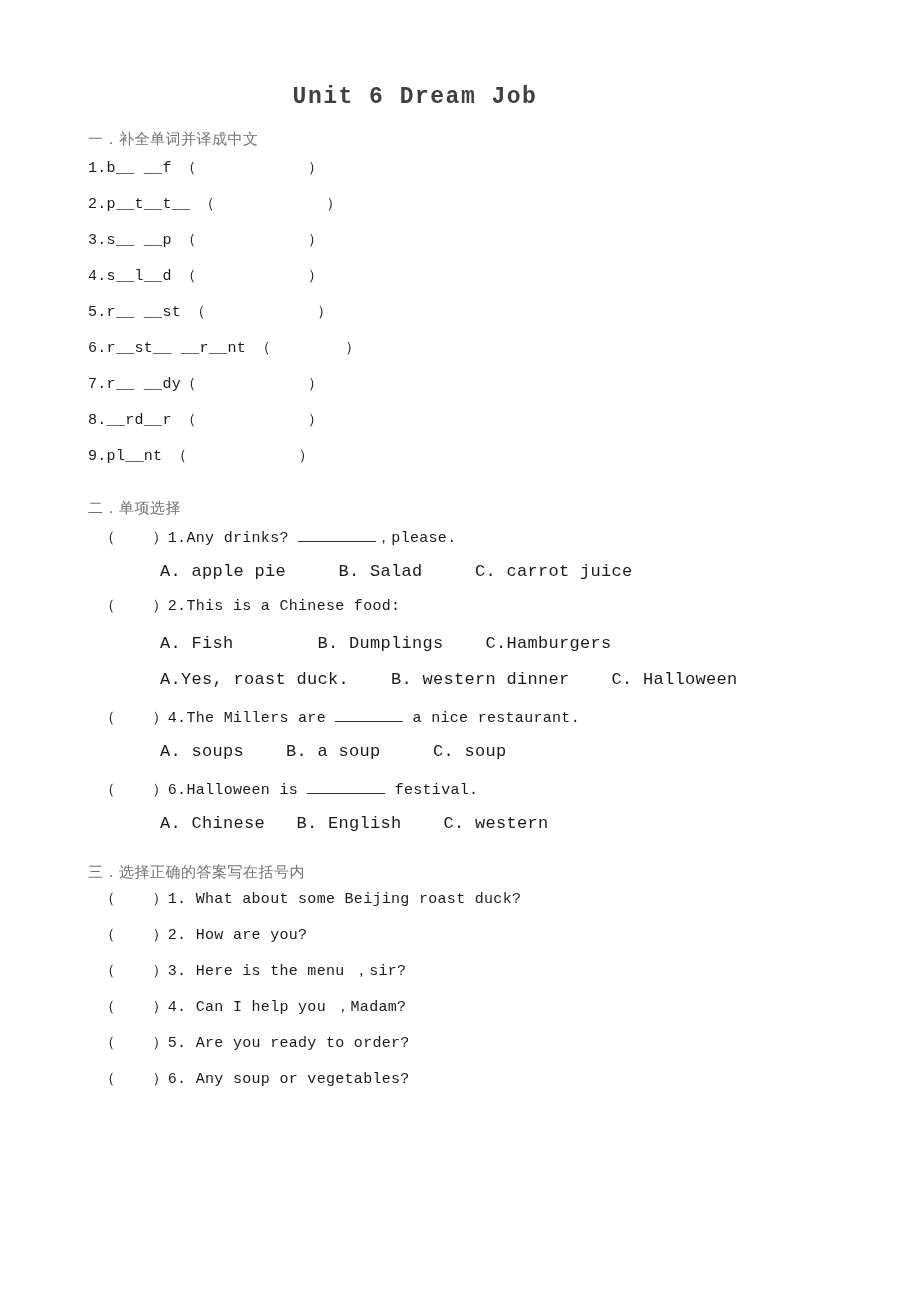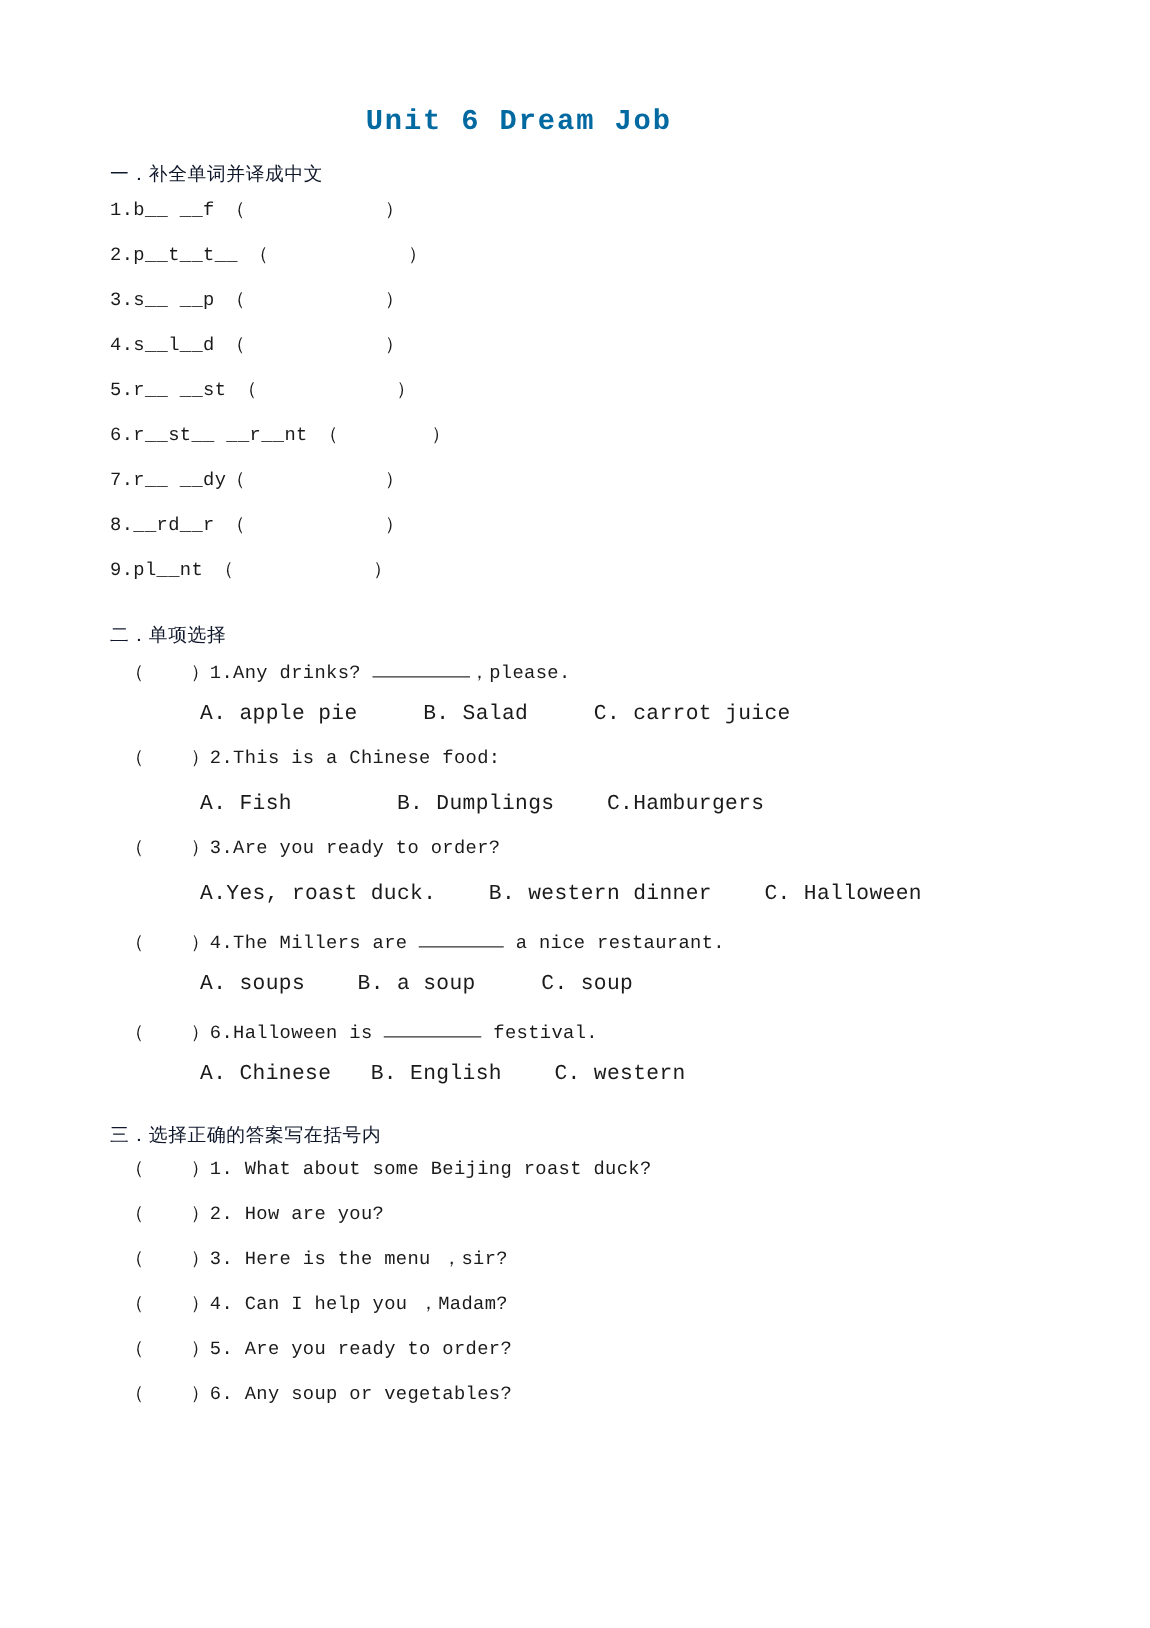--- a/index.html
+++ b/index.html
@@ -21,32 +21,32 @@
     left: 0;
     top: 84px;
     width: 920px;
     text-align: center;
     padding-right: 90px;
     box-sizing: border-box;
     font-family: "Liberation Mono", "DejaVu Sans Mono", monospace;
     font-size: 23px;
     font-weight: bold;
     letter-spacing: 1.5px;
-    color: #0369a1;
+    color: #404040;
   }
   .body-col {
     position: absolute;
     left: 88px;
     top: 128px;
     width: 790px;
   }
   .section-heading {
     font-family: "DejaVu Sans", "Liberation Sans", sans-serif;
     font-size: 15px;
-    color: #0f172a;
+    color: #737373;
     letter-spacing: 0.5px;
     margin: 0 0 6px 0;
     line-height: 1.5;
   }
   .sec1-heading { margin-bottom: 10px; }
   .sec2-heading { margin-top: 12px; margin-bottom: 8px; }
   .sec3-heading { margin-top: 10px; margin-bottom: 8px; }
 
   .word-item {
     font-size: 15px;
@@ -113,21 +113,20 @@
     <div class="word-item">9.pl__nt （            ）</div>
 
     <div class="section-heading sec2-heading">二．单项选择</div>
 
     <div class="mc-question"><span>（    ）</span><span>1.</span><span>Any drinks? </span><span class="blank-line blank-lg"></span><span>，please.</span></div>
     <div class="mc-options">A. apple pie     B. Salad     C. carrot juice</div>
 
     <div class="mc-question"><span>（    ）</span><span>2.</span><span>This is a Chinese food:</span></div>
     <div class="mc-options">A. Fish        B. Dumplings    C.Hamburgers</div>
 
-    <div class="mc-question"><span>（    ）</span><span>3.</span><span>Are you ready to order?</span></div>
     <div class="mc-options">A.Yes, roast duck.    B. western dinner    C. Halloween</div>
 
     <div class="mc-question"><span>（    ）</span><span>4.</span><span>The Millers are </span><span class="blank-line blank-md"></span><span> a nice restaurant.</span></div>
 
     <div class="mc-options">A. soups    B. a soup     C. soup</div>
 
     <div class="mc-question"><span>（    ）</span><span>6.</span><span>Halloween is </span><span class="blank-line blank-lg"></span><span> festival.</span></div>
     <div class="mc-options">A. Chinese   B. English    C. western</div>
 
     <div class="section-heading sec3-heading">三．选择正确的答案写在括号内</div>

